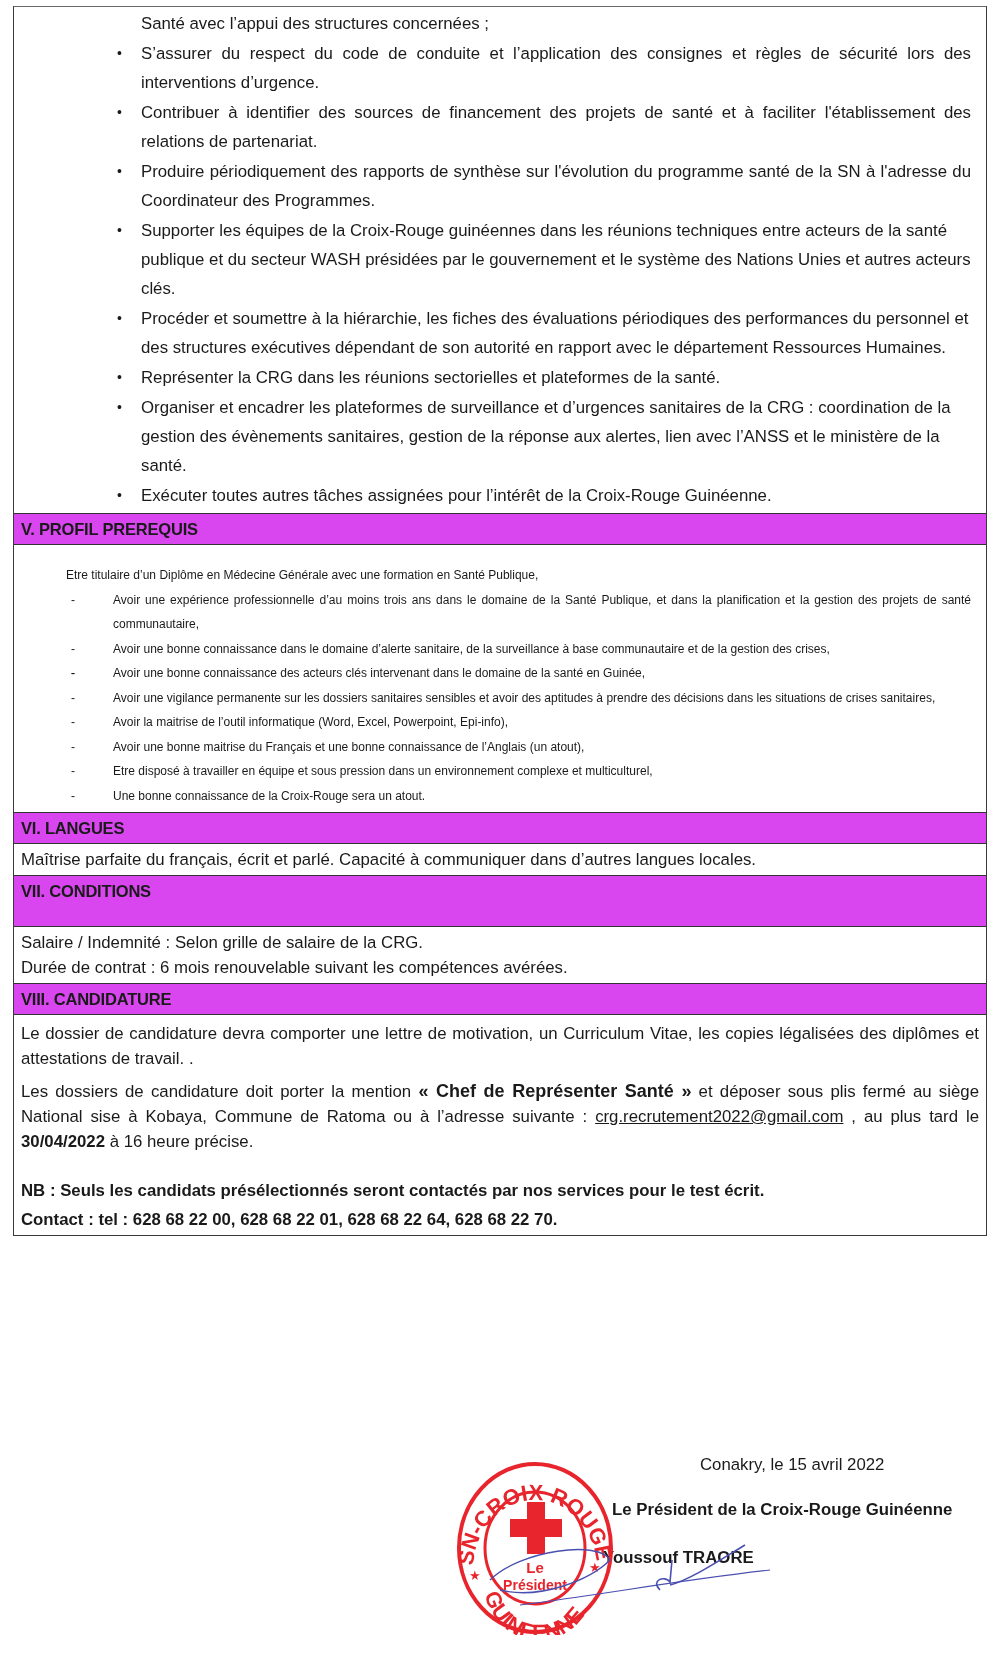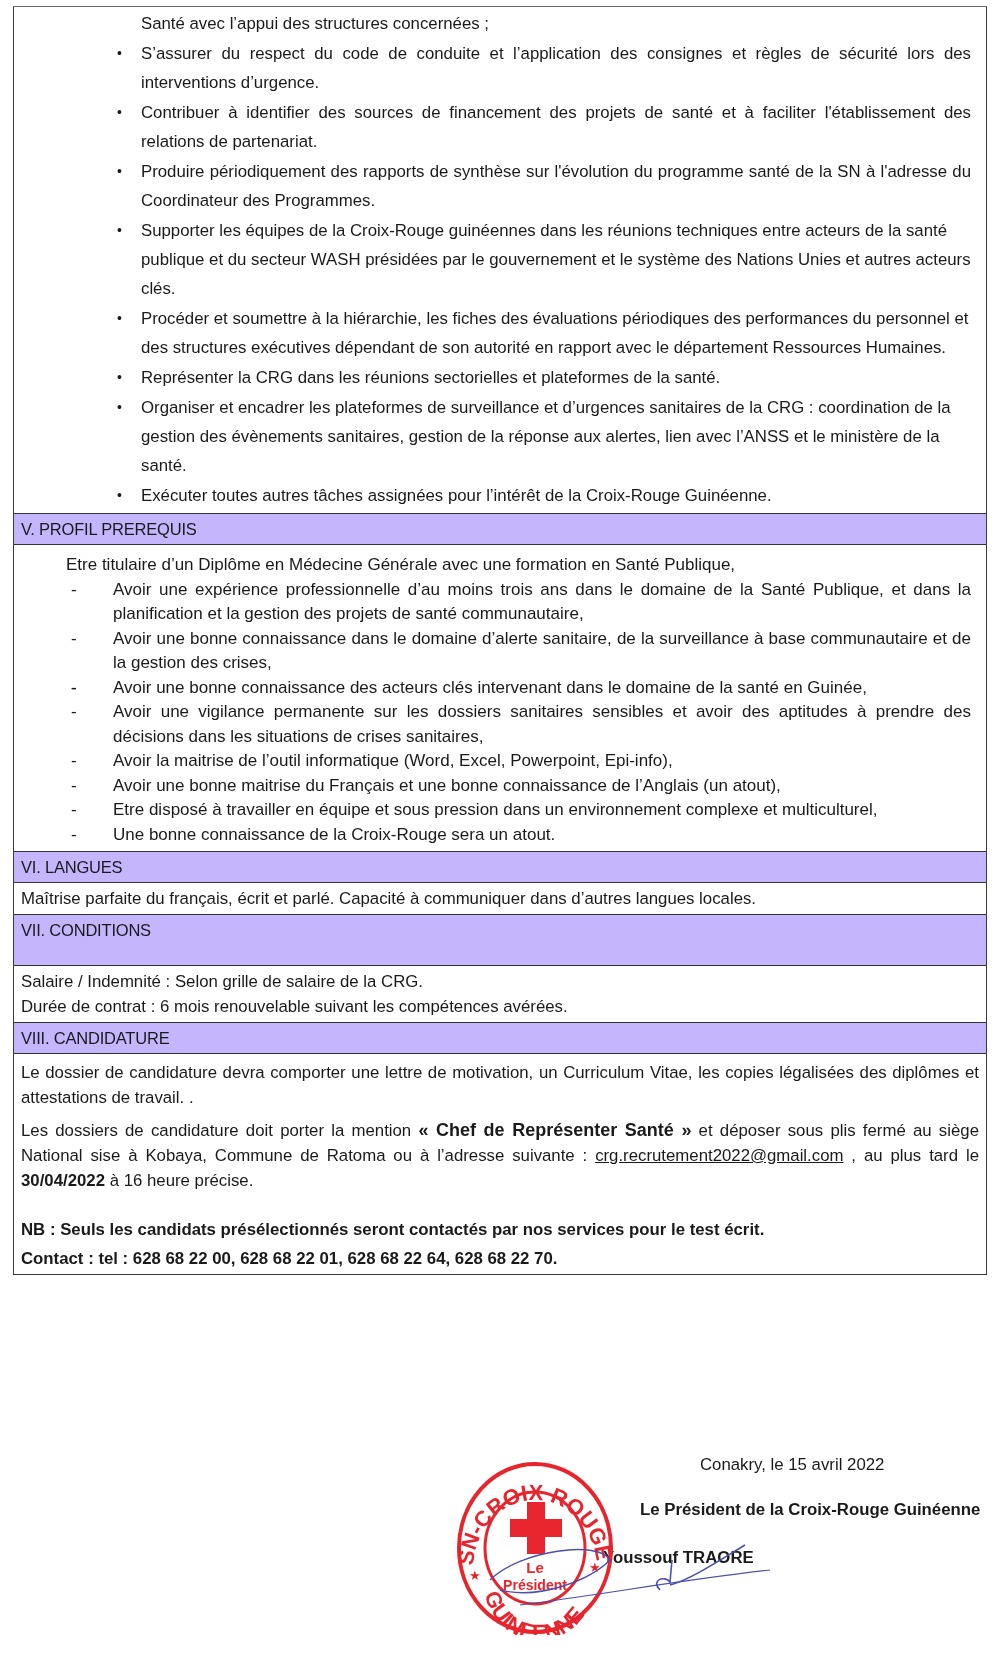--- a/index.html
+++ b/index.html
@@ -1,27 +1,27 @@
 <!DOCTYPE html>
 <html><head>
 <meta charset="utf-8">
 <style>
   html, body { margin: 0; padding: 0; background: #ffffff; }
   body { width: 1000px; height: 1663px; position: relative; overflow: hidden;
          font-family: "Liberation Sans", "DejaVu Sans", sans-serif; color: #1a1a1a; }
   .frame { position: absolute; left: 13px; top: 6px; width: 972px; border: 1.5px solid #3a3a3a; border-top: 1.5px solid #6a6a6a; }
   .sect { border-top: 1.5px solid #333; }
   .sect:first-child { border-top: none; }
-  .head { background: #c4b5fd; font-weight: normal; font-size: 16.5px; padding: 3px 7px; height: 24px; line-height: 24px; border-bottom: 1.5px solid #333; letter-spacing: -0.2px; }
+  .head { background: #d946ef; font-weight: bold; font-size: 16.5px; padding: 3px 7px; height: 24px; line-height: 24px; border-bottom: 1.5px solid #333; letter-spacing: -0.2px; }
   .head.tall { height: 44px; }
   .body { font-size: 16.8px; line-height: 29px; }
   .bul { position: relative; padding-left: 127px; padding-right: 15px; text-align: justify; margin-bottom: 1px; }
   .bul .dot { position: absolute; left: 103px; top: 0; font-size: 14px; }
   .bul.plain { padding-left: 127px; }
-  .p5 { padding: 8px 15px 4px 52px; font-size: 17px; line-height: 24.5px; }
+  .p5 { padding: 18px 15px 4px 52px; font-size: 12px; line-height: 24.5px; }
   .dash { position: relative; padding-left: 47px; text-align: justify; }
   .dash .d { position: absolute; left: 5px; top: 0; }
   .line-block { padding: 3px 7px; font-size: 16.8px; line-height: 25px; }
   .cand p { margin: 0 0 8px 0; text-align: justify; }
   .bold { font-weight: bold; }
   .mail { text-decoration: underline; }
   .sig { position: absolute; font-size: 16.8px; }
   .stamp { position: absolute; left: 455px; top: 1460px; width: 160px; height: 175px; }
 </style>
 </head>
@@ -78,21 +78,21 @@
         <span>Les dossiers de candidature doit porter la mention </span><span class="bold" style="font-size:18px;">« Chef de Représenter Santé »</span><span> et déposer sous plis fermé au siège National sise à Kobaya, Commune de Ratoma ou à l’adresse suivante :</span>
         <span class="mail">crg.recrutement2022@gmail.com</span><span> , au plus tard le </span><span class="bold">30/04/2022</span><span> à 16 heure précise.</span>
       </p>
       <p class="bold" style="margin-bottom:4px;">NB : Seuls les candidats présélectionnés seront contactés par nos services pour le test écrit.</p>
       <p class="bold" style="margin-bottom:0;">Contact : tel : 628 68 22 00, 628 68 22 01, 628 68 22 64, 628 68 22 70.</p>
     </div>
   </div>
 </div>
 
 <div class="sig" style="left:700px;top:1455px;">Conakry, le 15 avril 2022</div>
-<div class="sig bold" style="left:612px;top:1500px;margin-left:28px;">Le Président de la Croix-Rouge Guinéenne</div>
+<div class="sig bold" style="left:612px;top:1500px;">Le Président de la Croix-Rouge Guinéenne</div>
 <div class="sig bold" style="left:603px;top:1548px;">Youssouf TRAORE</div>
 
 <svg class="stamp" viewBox="0 0 160 175">
   <g fill="none" stroke="#e8242c">
     <ellipse cx="80" cy="88" rx="76" ry="84" stroke-width="4"></ellipse>
     <ellipse cx="80" cy="88" rx="50" ry="56" stroke-width="3"></ellipse>
   </g>
   <defs>
     <path id="arcTop" d="M 18 110 A 62 70 0 0 1 142 110"></path>
     <path id="arcBot" d="M 28 120 A 56 60 0 0 0 140 120"></path>

